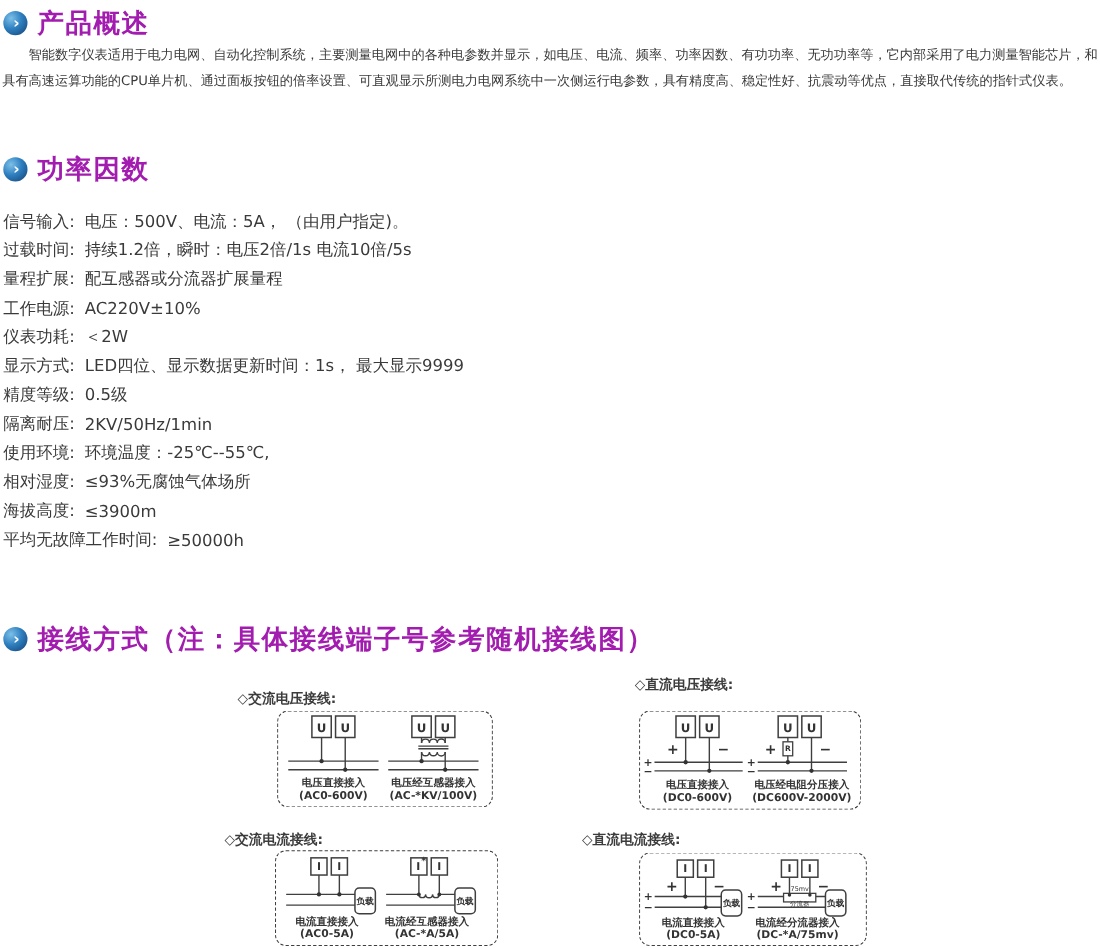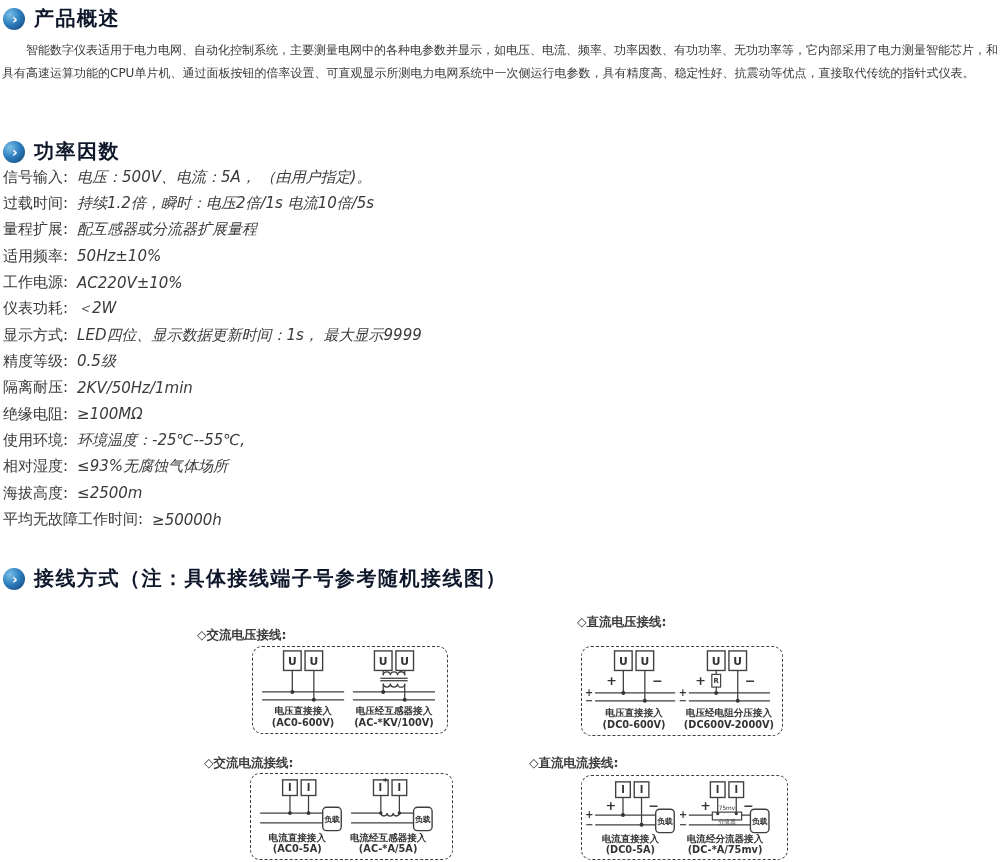--- a/index.html
+++ b/index.html
@@ -3,49 +3,49 @@
 <meta charset="utf-8">
 <style>
   html,body{margin:0;padding:0;background:#fff;}
   .page{position:relative;width:1000px;height:862px;background:#fff;overflow:hidden;
         font-family:"DejaVu Sans","Liberation Sans",sans-serif;}
   .sec-header{position:absolute;display:flex;align-items:center;gap:9px;}
   .sec-icon{width:22px;height:22px;border-radius:50%;flex:0 0 22px;
             background:radial-gradient(circle at 32% 30%, #7cc0e8 0%, #2e7fc0 45%, #123e6e 100%);
             display:flex;align-items:center;justify-content:center;}
   .chev{color:#fff;font-size:14px;font-weight:bold;line-height:1;transform:translateX(1px);}
-  .sec-title{font-size:20px;font-weight:bold;color:#0f172a;letter-spacing:1.5px;white-space:nowrap;}
+  .sec-title{font-size:24px;font-weight:bold;color:#a21caf;letter-spacing:1.5px;white-space:nowrap;}
   .para{position:absolute;font-size:12px;line-height:23.3px;color:#3a3a3a;text-align:justify;
         text-indent:2em;margin:0;}
   .spec-list{position:absolute;}
   .spec-row{display:flex;height:26.35px;align-items:center;font-size:15px;color:#3a3a3a;}
   .spec-label{margin-right:9px;white-space:nowrap;}
-  .spec-value{white-space:nowrap;font-style:italic;}
+  .spec-value{white-space:nowrap;}
   .wire-label{position:absolute;font-size:12.5px;font-weight:bold;color:#3c3c3c;white-space:nowrap;}
   .wire-box{position:absolute;border:1.6px dashed #3f3f3f;border-radius:10px;box-sizing:border-box;}
   .wire-box svg{display:block;width:100%;height:100%;}
   svg text{font-family:inherit;fill:#333;}
   .t-term{font-size:11px;font-weight:bold;}
   .t-termI{font-size:10px;font-weight:bold;}
   .t-star{font-size:9px;font-weight:bold;}
   .t-sign{font-size:13px;font-weight:bold;}
   .t-bus{font-size:10px;font-weight:bold;}
   .t-r{font-size:7px;font-weight:bold;}
   .t-load{font-size:8px;font-weight:bold;}
   .t-small{font-size:6px;}
   .t-cap1{font-size:9.8px;font-weight:bold;}
   .t-cap2{font-size:10px;font-weight:bold;}
   .ln{stroke:#3f3f3f;stroke-width:1.3;fill:none;}
   .bx{stroke:#3f3f3f;stroke-width:1.4;fill:none;}
   .bxw{stroke:#3f3f3f;stroke-width:1.2;fill:#fff;}
   .dot{fill:#333;}
   #h1{top:5px;left:3px;}   .para{top:39px;left:2px;width:996px;}
-  #h2{top:138px;left:3px;} .spec-list{top:164px;left:3px;}
+  #h2{top:138px;left:3px;} .spec-list{top:188px;left:3px;}
   #h3{top:565px;left:3px;}
-  #gl0{left:197px;top:627px;text-align:right;} #gb0{left:252px;top:646px;width:196px;height:88px;}
+  #gl0{left:216px;top:627px;text-align:right;} #gb0{left:252px;top:646px;width:196px;height:88px;}
   #gl1{left:529px;top:614px;margin-left:48px;} #gb1{left:581px;top:646px;width:202px;height:90px;}
   #gl2{left:204px;top:755px;} #gb2{left:250px;top:773px;width:203px;height:87px;}
   #gl3{left:529px;top:755px;} #gb3{left:581px;top:775px;width:207px;height:85px;}
 </style>
 </head>
 <body>
 
 <div class="page">
 
   <div class="sec-header" id="h1">
@@ -69,58 +69,50 @@
       </div>
     <div class="spec-row">
         <span class="spec-label">过载时间:</span>
         <span class="spec-value">持续1.2倍，瞬时：电压2倍/1s 电流10倍/5s</span>
       </div>
     <div class="spec-row">
         <span class="spec-label">量程扩展:</span>
         <span class="spec-value">配互感器或分流器扩展量程</span>
       </div>
     <div class="spec-row">
-        <span class="spec-label">适用频率:</span>
-        <span class="spec-value">50Hz±10%</span>
-      </div>
-    <div class="spec-row">
         <span class="spec-label">工作电源:</span>
         <span class="spec-value">AC220V±10%</span>
       </div>
     <div class="spec-row">
         <span class="spec-label">仪表功耗:</span>
         <span class="spec-value">＜2W</span>
       </div>
     <div class="spec-row">
         <span class="spec-label">显示方式:</span>
         <span class="spec-value">LED四位、显示数据更新时间：1s， 最大显示9999</span>
       </div>
     <div class="spec-row">
         <span class="spec-label">精度等级:</span>
         <span class="spec-value">0.5级</span>
       </div>
     <div class="spec-row">
         <span class="spec-label">隔离耐压:</span>
         <span class="spec-value">2KV/50Hz/1min</span>
       </div>
     <div class="spec-row">
-        <span class="spec-label">绝缘电阻:</span>
-        <span class="spec-value">≥100MΩ</span>
-      </div>
-    <div class="spec-row">
         <span class="spec-label">使用环境:</span>
         <span class="spec-value">环境温度：-25℃--55℃,</span>
       </div>
     <div class="spec-row">
         <span class="spec-label">相对湿度:</span>
         <span class="spec-value">≤93%无腐蚀气体场所</span>
       </div>
     <div class="spec-row">
         <span class="spec-label">海拔高度:</span>
-        <span class="spec-value">≤2500m</span>
+        <span class="spec-value">≤3900m</span>
       </div>
     <div class="spec-row">
         <span class="spec-label">平均无故障工作时间:</span>
         <span class="spec-value">≥50000h</span>
       </div>
   </div>
 
   <div class="sec-header" id="h3">
     <span class="sec-icon">
         <span class="chev">›</span>

